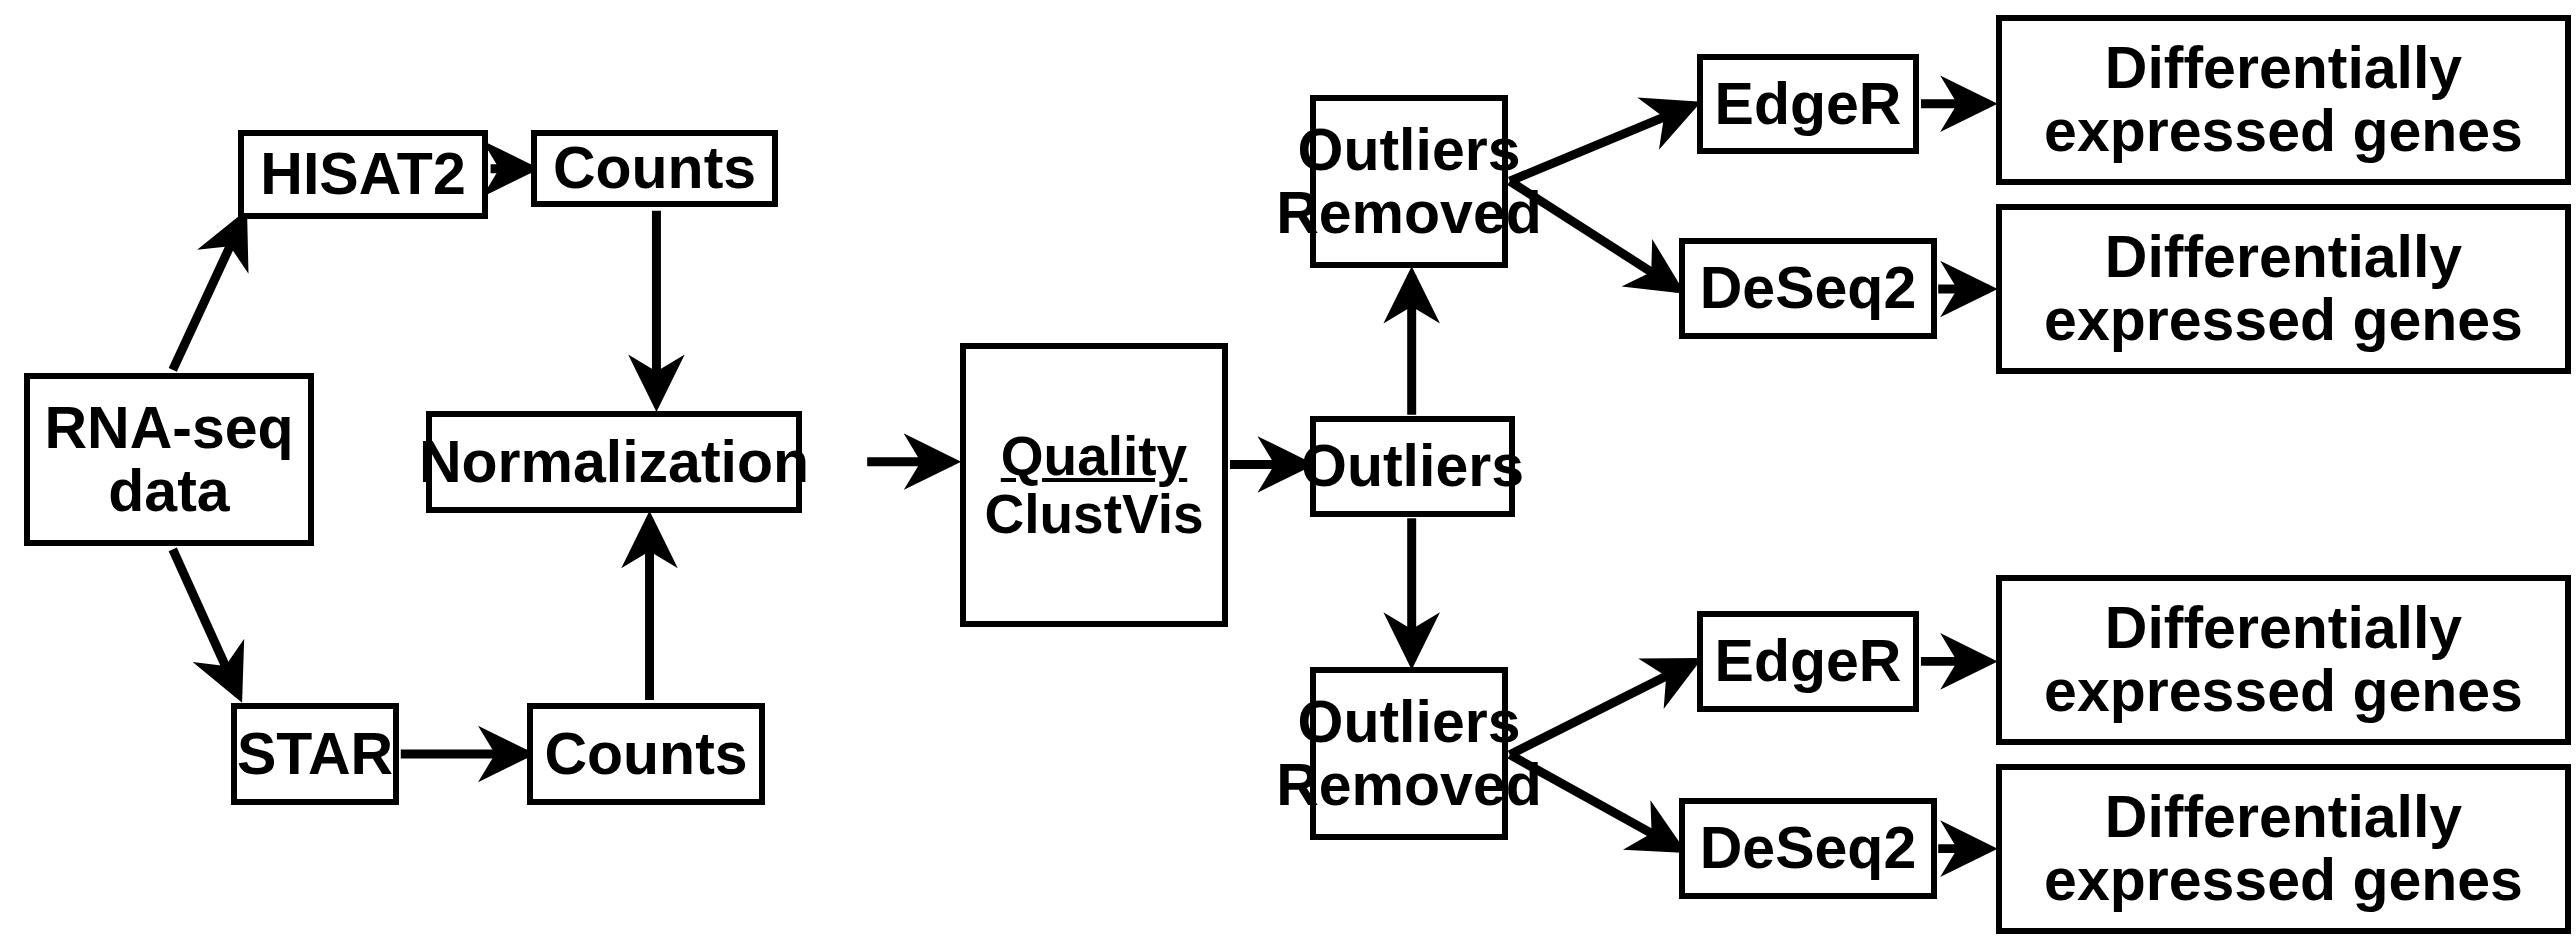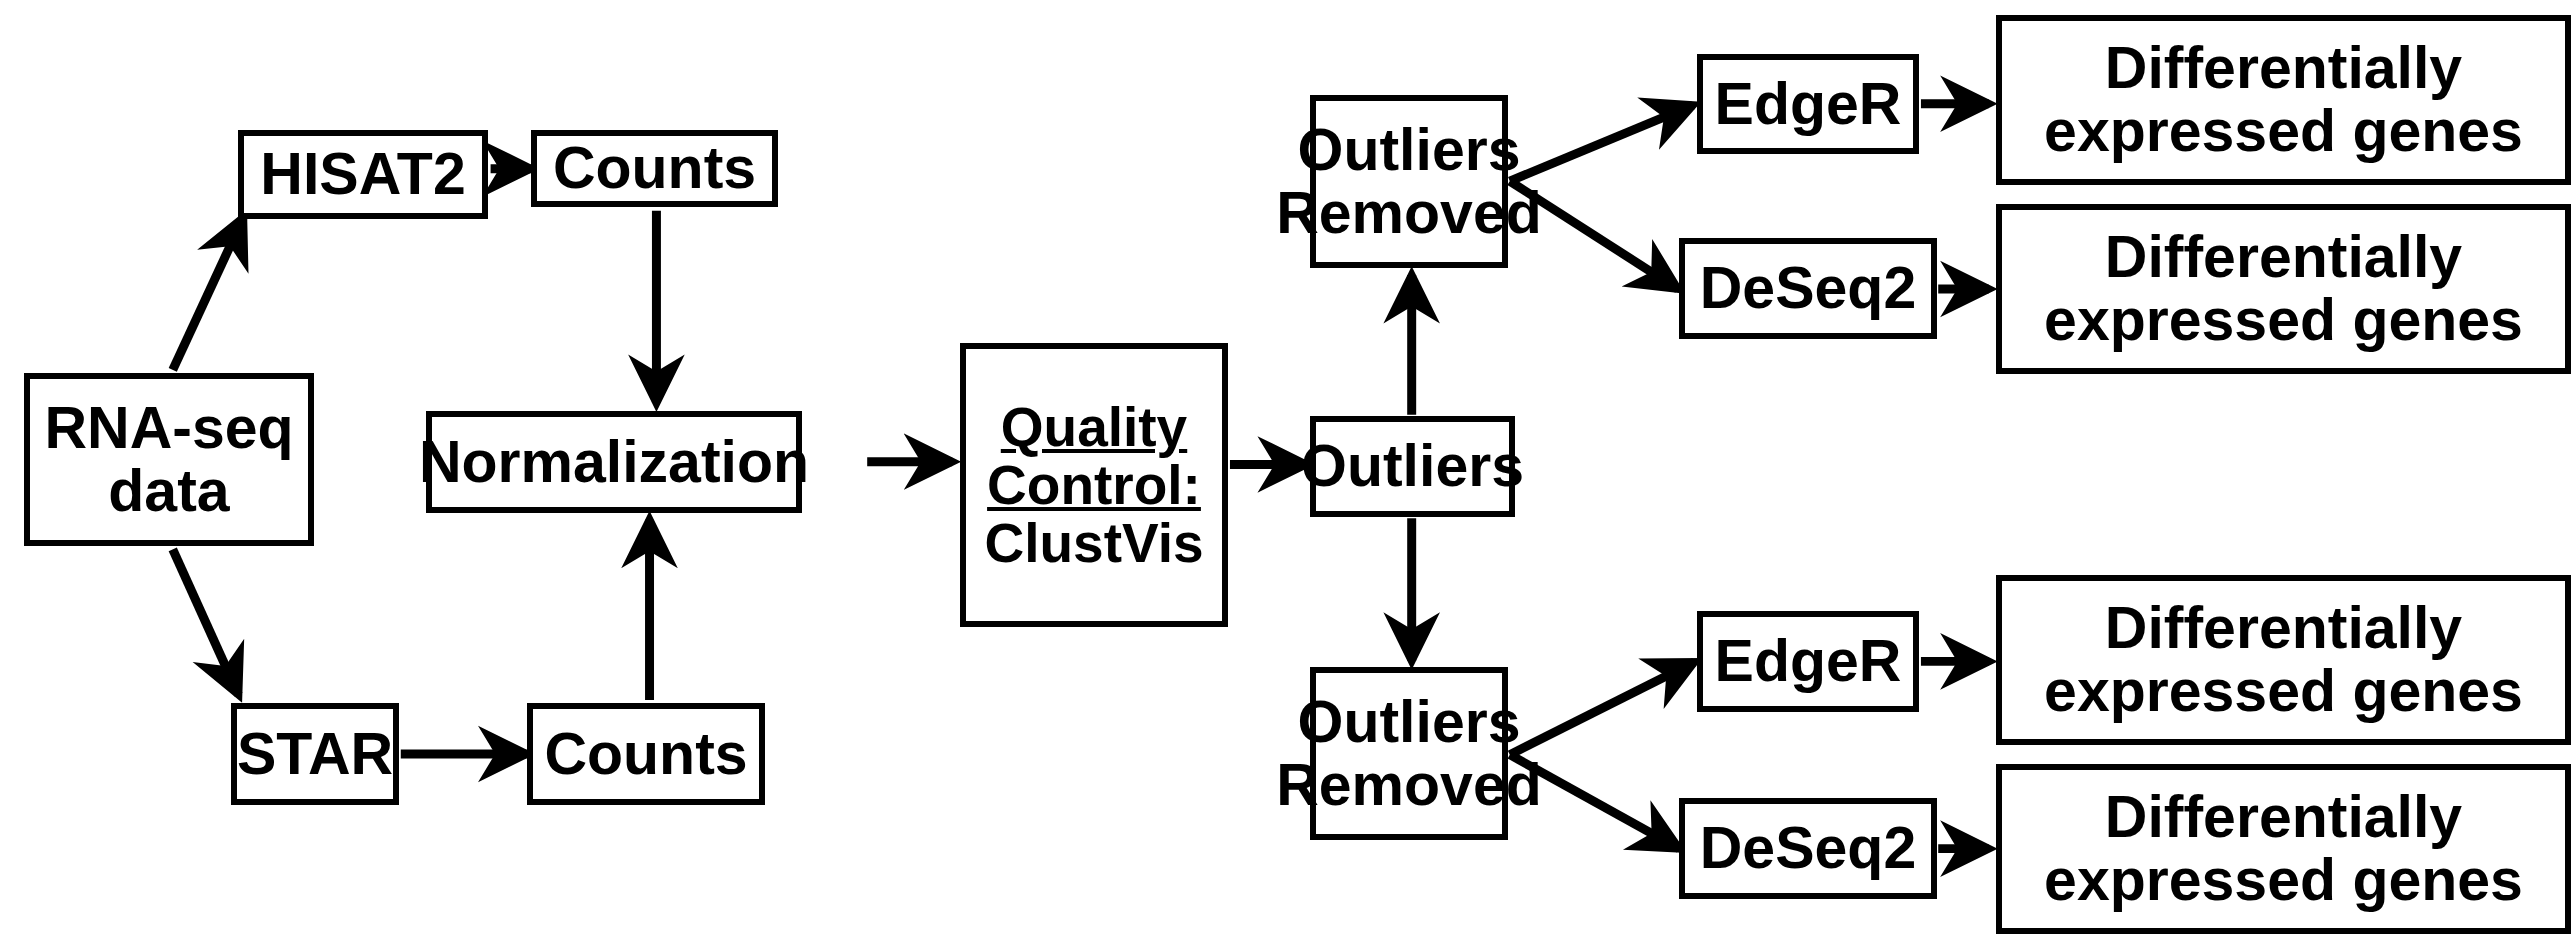--- a/index.html
+++ b/index.html
@@ -114,21 +114,20 @@
   <div class="node t-lg" style="left:527px; top:703px; width:238px; height:102px;">
     <span class="line">Counts</span>
   </div>
 
   <div class="node t-lg" style="left:426px; top:411px; width:376px; height:102px;">
     <span class="line">Normalization</span>
   </div>
 
   <div class="node t-md" style="left:960px; top:343px; width:268px; height:284px;">
     <span class="line u">Quality</span>
-    <span class="line u">Control:</span>
     <span class="line">ClustVis</span>
   </div>
 
   <div class="node t-lg" style="left:1310px; top:416px; width:205px; height:101px;">
     <span class="line">Outliers</span>
   </div>
 
   <div class="node t-lg" style="left:1310px; top:95px; width:198px; height:173px;">
     <span class="line">Outliers</span>
     <span class="line">Removed</span>

